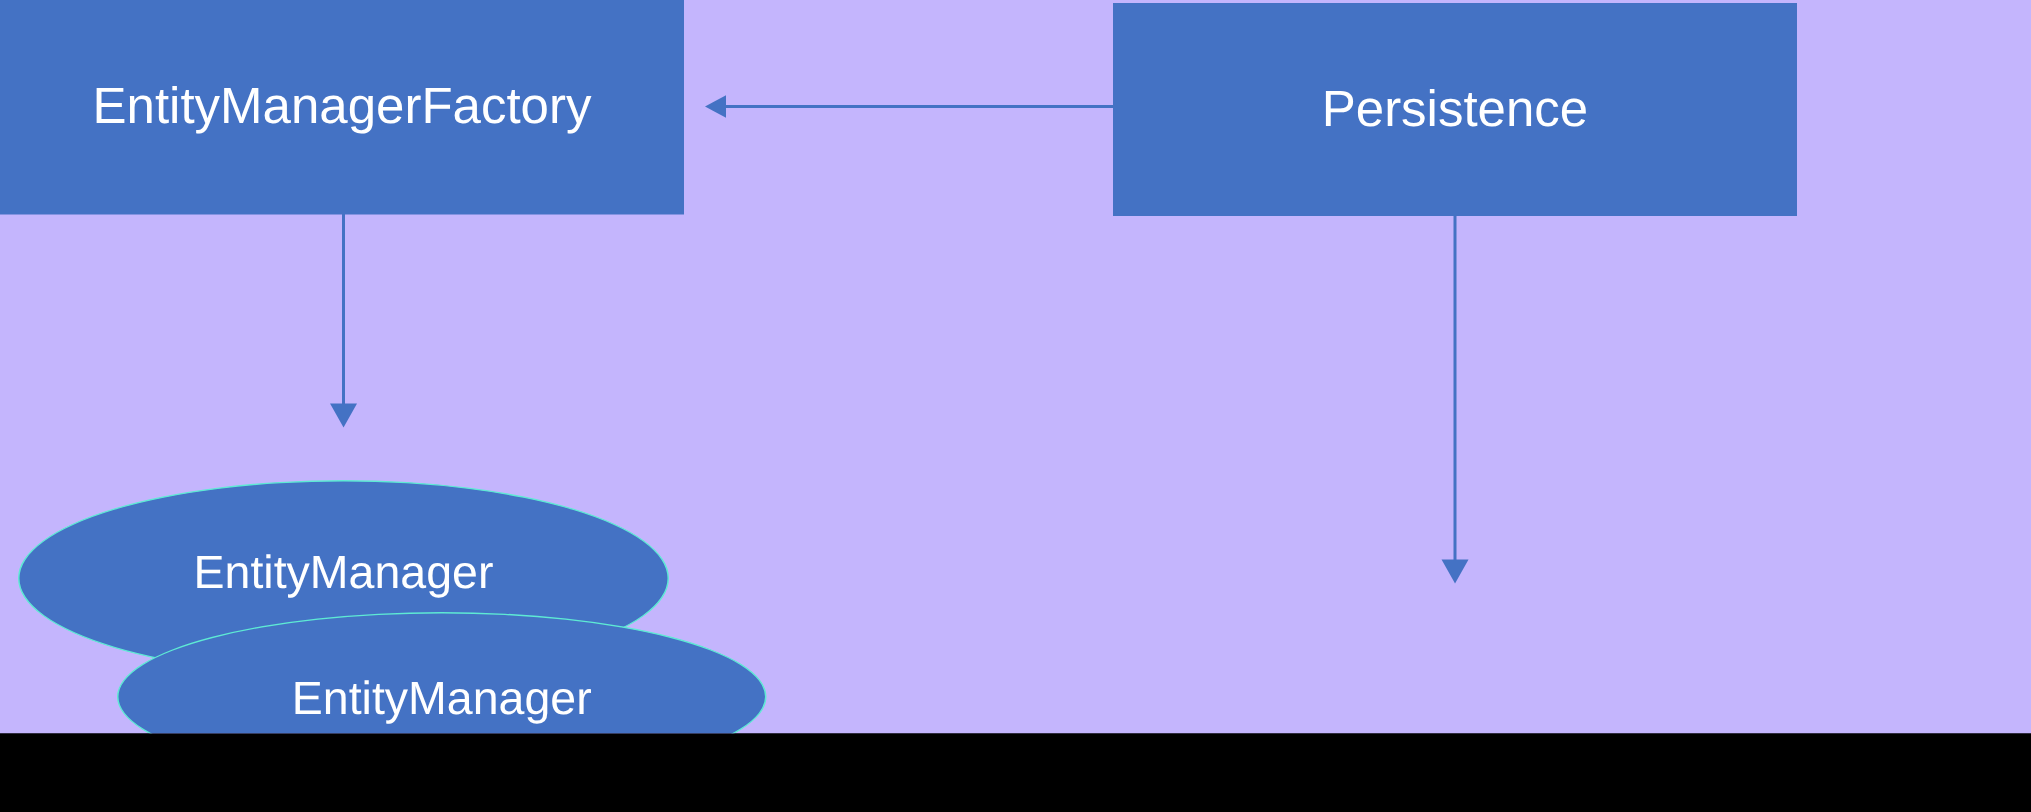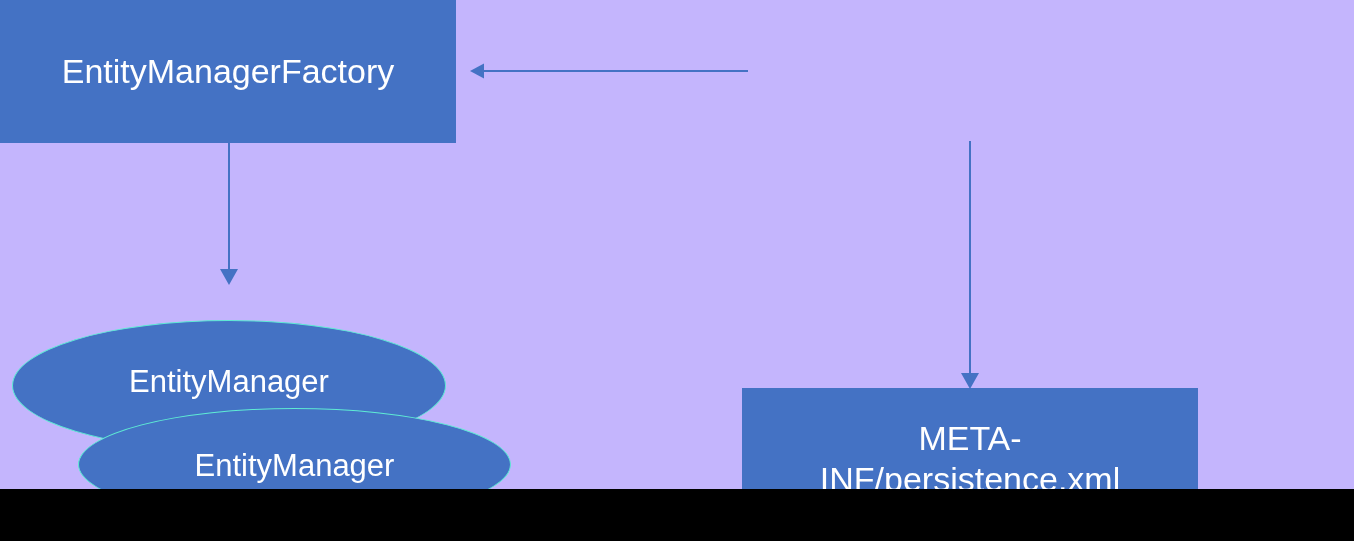--- a/index.html
+++ b/index.html
@@ -95,25 +95,24 @@
 </style>
 </head>
 <body>
 
 <div id="canvas">
 
   <div class="node rect" id="node-emf">
     <span class="label">EntityManagerFactory</span>
   </div>
 
+  <div class="node rect" id="node-persistence">
+    <span class="label">Persistence</span>
+  </div>
 
-  <div class="node rect" id="node-persistence-xml">
-    <span class="label">META-
-INF/persistence.xml</span>
-  </div>
 
   <div class="node ellipse" id="node-entitymanager-1">
     <span class="label">EntityManager</span>
   </div>
 
   <div class="node ellipse" id="node-entitymanager-2">
     <span class="label">EntityManager</span>
   </div>
 
   <div class="connector" id="conn-persistence-to-emf">

